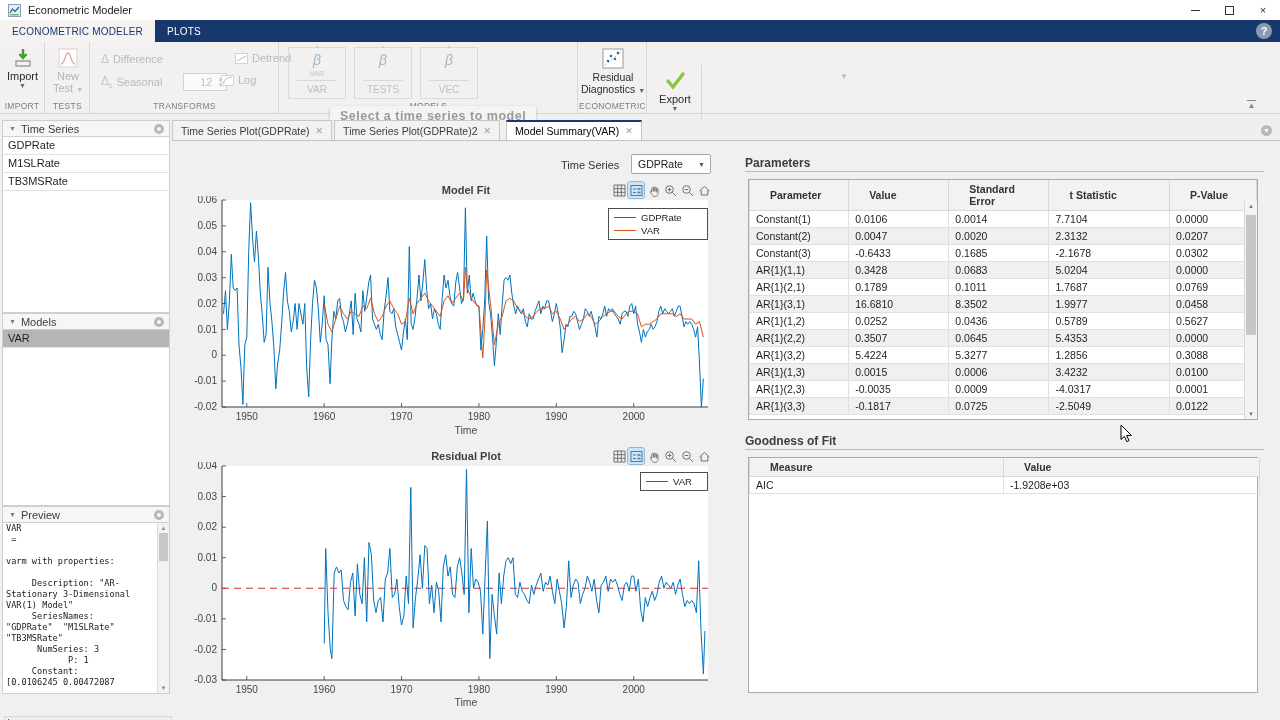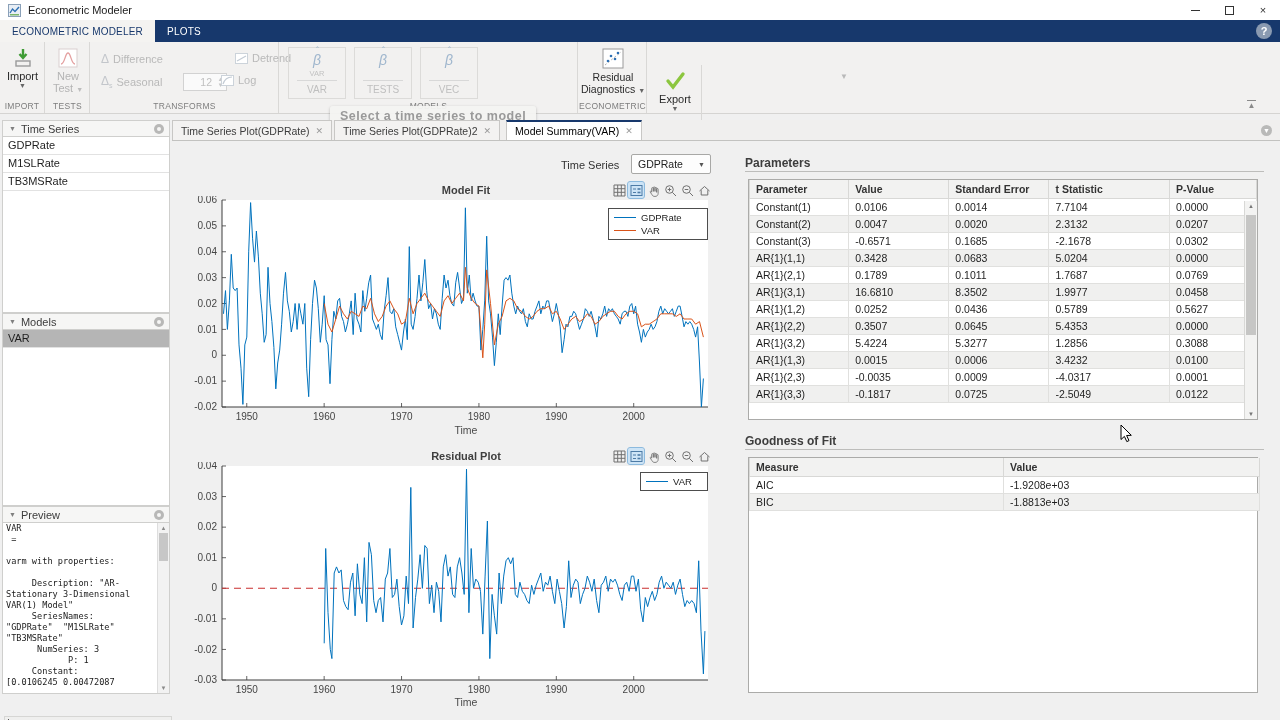--- a/index.html
+++ b/index.html
@@ -84,21 +84,21 @@
   .legend { position:absolute; background:#fff; border:1px solid #4d4d4d; padding:2px 6px 2px 5px; }
   .lrow { display:flex; align-items:center; gap:5px; height:13px; }
   .lsample { width:22px; height:0; border-top:1.6px solid; }
   .llabel { font-size:9.5px; color:#222; }
 
   
   .sec-label { position:absolute; font-size:12px; font-weight:bold; color:#3d3d3d; }
   .sec-rule { position:absolute; border-top:1px solid #bdbdbb; }
   .dtable-wrap { position:absolute; background:#fff; border:1px solid #ababa9; }
   table.dtable { border-collapse:collapse; table-layout:fixed; width:100%; }
-  .dtable th { background:#f2f2f1; font-size:10.5px; font-weight:bold; color:#333; text-align:left; padding:3px 6px; border:1px solid #d8d8d6; border-top:none; }
+  .dtable th { background:#f2f2f1; font-size:10.5px; font-weight:bold; color:#333; text-align:left; padding:3px 20px; border:1px solid #d8d8d6; border-top:none; }
   .dtable td { font-size:10.5px; color:#1e1e1e; padding:2px 6px; border:1px solid #e0e0de; height:14px; }
   .dtable td.num { text-align:left; }
   .dtable tr:nth-child(even) td { background:#f0f0ef; }
   .tscroll { position:absolute; right:0; width:13px; background:#f3f3f2; border-left:1px solid #d8d8d6; font-size:6px; color:#777; text-align:center; }
   .tscroll .thumb { position:absolute; left:1px; right:1px; background:#c6c6c5; }
 
   .cursor { position:absolute; left:1120px; top:424px; }
 </style>
 </head>
 <body>
@@ -526,21 +526,21 @@
           </tr>
           <tr>
             <td>Constant(2)</td>
             <td class="num">0.0047</td>
             <td class="num">0.0020</td>
             <td class="num">2.3132</td>
             <td class="num">0.0207</td>
           </tr>
           <tr>
             <td>Constant(3)</td>
-            <td class="num">-0.6571</td>
+            <td class="num">-0.6433</td>
             <td class="num">0.1685</td>
             <td class="num">-2.1678</td>
             <td class="num">0.0302</td>
           </tr>
           <tr>
             <td>AR{1}(1,1)</td>
             <td class="num">0.3428</td>
             <td class="num">0.0683</td>
             <td class="num">5.0204</td>
             <td class="num">0.0000</td>
@@ -622,24 +622,20 @@
           <tr id="gof-head">
             <th>Measure</th>
             <th>Value</th>
           </tr>
         </thead>
       <tbody id="gof-body">
           <tr>
             <td>AIC</td>
             <td class="num">-1.9208e+03</td>
           </tr>
-          <tr>
-            <td>BIC</td>
-            <td class="num">-1.8813e+03</td>
-          </tr>
         </tbody>
     </table>
   </div>
 
   <svg class="cursor" width="14" height="20" viewBox="0 0 14 20">
     <path d="M1 1 L1 15.5 L4.4 12.4 L6.8 17.6 L9 16.6 L6.6 11.5 L11.3 11.3 Z" fill="#ffffff" stroke="#000" stroke-width="1"></path>
   </svg>
 
 </div>
 

